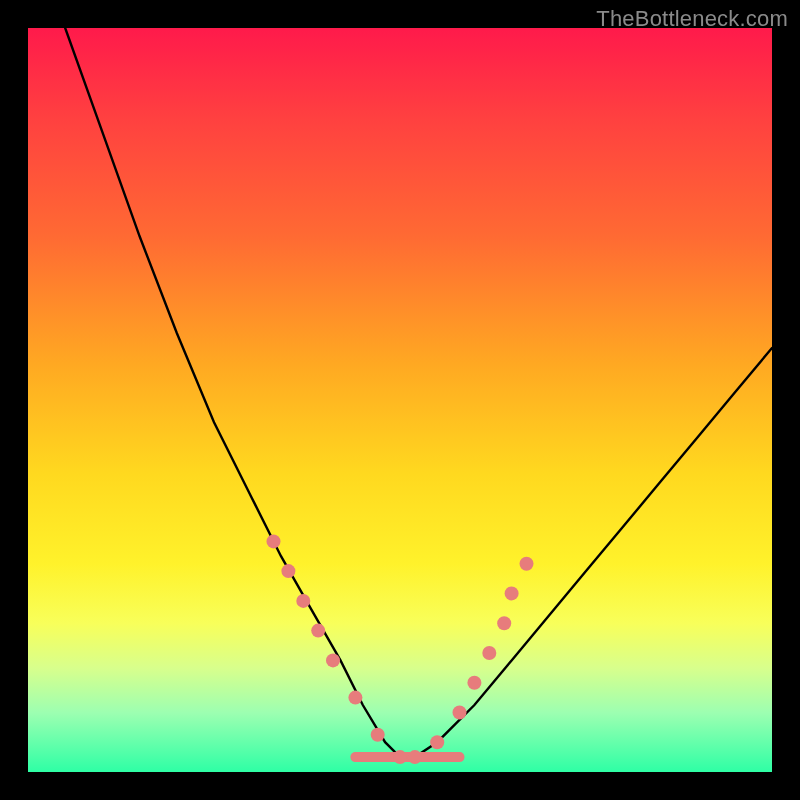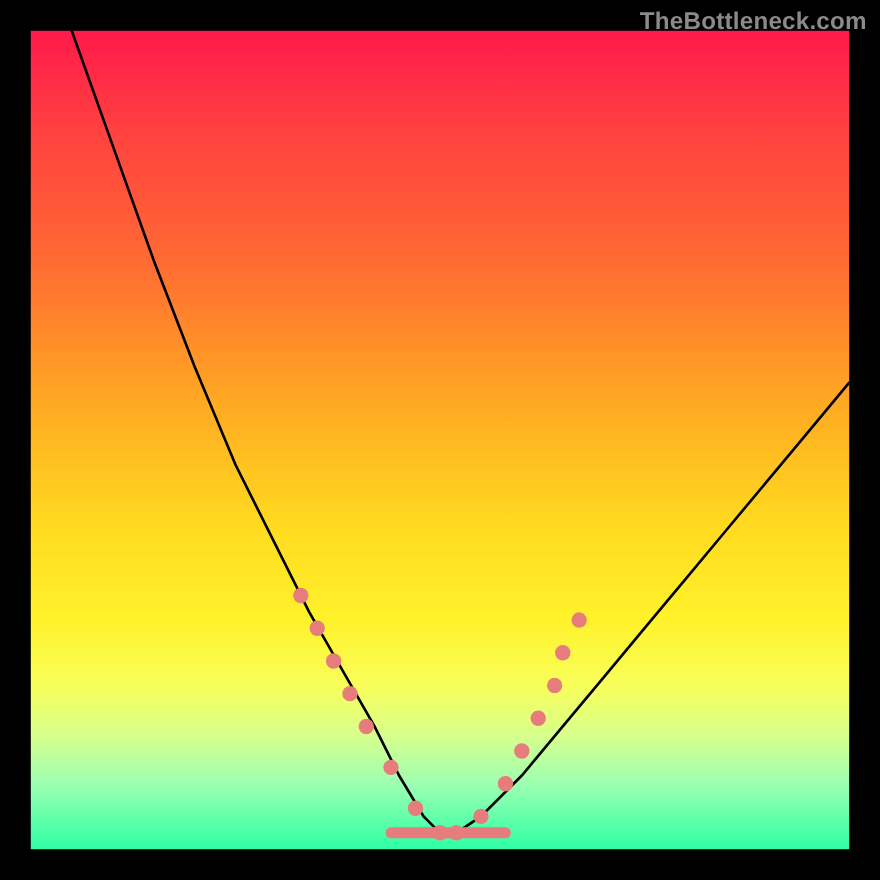--- a/index.html
+++ b/index.html
@@ -30,21 +30,21 @@
       #9dffb1 92%,
       #2effa5 100%
     );
   }
   .watermark {
     position: absolute;
     top: 6px;
     right: 12px;
     color: #8a8a8a;
     font-size: 22px;
-    font-weight: 700;
+    font-weight: 400;
     letter-spacing: 0.2px;
   }
   svg.plot {
     position: absolute;
     left: 0;
     top: 0;
     width: 744px;
     height: 744px;
   }
 </style>

